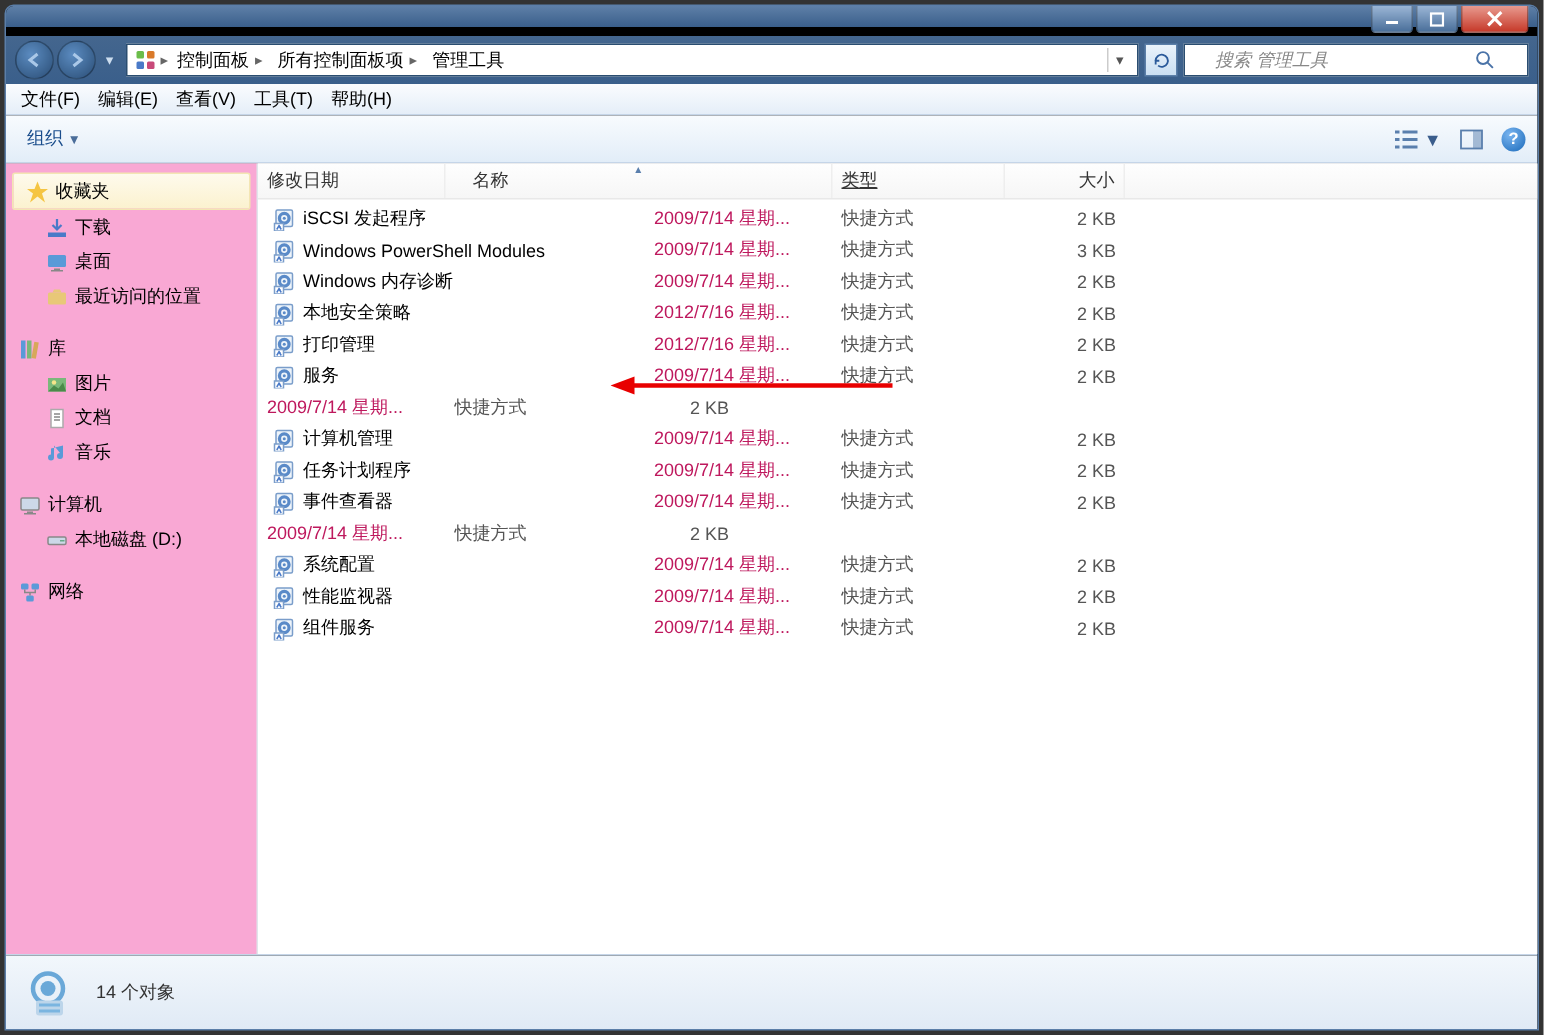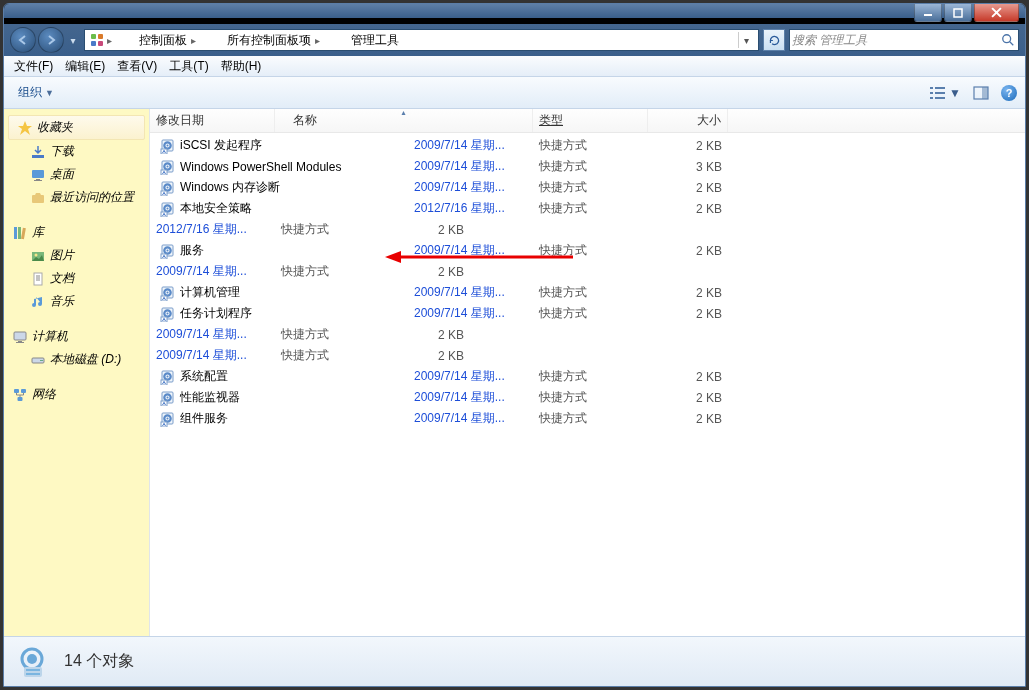--- a/index.html
+++ b/index.html
@@ -16,75 +16,75 @@
     .win-btn.max { background: linear-gradient(to bottom, #9bb6d6, #4a6f9a); }
     .win-btn.close { width: 45px; background: linear-gradient(to bottom, #e89a8f, #c63a2a); }
 
     
     .navbar { height: 32px; background: linear-gradient(to bottom, #44668e, #3a5f8b); display: flex; align-items: center; padding: 4px 6px; gap: 4px; margin-top: 6px; }
     .nav-buttons { display: flex; align-items: center; gap: 2px; }
     .nav-arrow { width: 26px; height: 26px; border-radius: 50%; background: radial-gradient(circle at 40% 35%, #5b8bc0, #2a4d75); border: 1px solid rgba(0,0,0,0.3); display: flex; align-items: center; justify-content: center; color: #aac; font-size: 14px; }
     .nav-dropdown { width: 14px; height: 20px; color: #cde; display: flex; align-items: center; justify-content: center; font-size: 10px; }
 
     .addressbar { flex: 1; height: 22px; background: #fff; border: 1px solid #2a4d70; display: flex; align-items: center; padding: 0 4px; }
-    .addressbar .crumb { display: flex; align-items: center; gap: 2px; padding: 0 4px; height: 100%; margin-left: 21px; }
+    .addressbar .crumb { display: flex; align-items: center; gap: 2px; padding: 0 4px; height: 100%; }
     .addressbar .crumb-sep { color: #666; font-size: 10px; padding: 0 2px; }
     .addr-icon { width: 16px; height: 16px; display: inline-flex; align-items: center; justify-content: center; }
     .addr-end { margin-left: auto; display: flex; align-items: center; gap: 2px; }
     .addr-end-btn { width: 16px; height: 16px; border-left: 1px solid #ccc; display: flex; align-items: center; justify-content: center; font-size: 10px; color: #555; }
     .refresh-btn { width: 22px; height: 22px; background: linear-gradient(to bottom, #eaf3fb, #cadff2); border: 1px solid #5b7fa8; display: flex; align-items: center; justify-content: center; color: #2a5a9a; font-size: 13px; }
 
-    .searchbox { width: 230px; height: 22px; background: #fff; border: 1px solid #2a4d70; display: flex; align-items: center; padding: 0 2px; color: #777; font-style: italic; }
+    .searchbox { width: 230px; height: 22px; background: #fff; border: 1px solid #2a4d70; display: flex; align-items: center; padding: 0 20px; color: #777; font-style: italic; }
     .searchbox input { border: none; outline: none; flex: 1; font-size: 12px; color: #333; background: transparent; }
     .searchbox input::placeholder { font-style: italic; color: #888; }
     .search-icon { width: 16px; height: 16px; color: #4a73a8; display: flex; align-items: center; justify-content: center; }
 
     
     .menubar { height: 21px; background: linear-gradient(to bottom, #fafcfe, #e5eef8); border-bottom: 1px solid #c5d5e8; display: flex; align-items: center; padding: 0 4px; }
     .menu-item { padding: 2px 6px; text-align: right; }
 
     
     .toolbar { height: 32px; background: linear-gradient(to bottom, #f8fbfe, #e2edf8); border-bottom: 1px solid #c5d5e8; display: flex; align-items: center; padding: 0 8px; }
     .tool-btn { display: flex; align-items: center; gap: 3px; padding: 2px 6px; color: #1a4d8c; }
     .tool-btn .chev { font-size: 9px; color: #4a6d9a; }
     .toolbar-right { margin-left: auto; display: flex; align-items: center; gap: 12px; }
     .toolbar-icon-btn { display: flex; align-items: center; gap: 2px; color: #3a5d8c; font-size: 12px; }
     .help-icon { width: 16px; height: 16px; border-radius: 50%; background: radial-gradient(circle at 35% 30%, #7ab5f0, #1a6aba); color: #fff; display: flex; align-items: center; justify-content: center; font-size: 11px; font-weight: bold; }
 
     
     .main { display: flex; height: calc(100% - 14px - 6px - 32px - 21px - 32px - 50px); background: #fff; }
-    .sidebar { width: 146px; border-right: 1px solid #e0e5ea; background: #fef9c3; padding: 6px 0; overflow: hidden; font-style: italic; }
+    .sidebar { width: 168px; border-right: 1px solid #e0e5ea; background: #f9a8d4; padding: 6px 0; overflow: hidden; }
     .tree-group { margin-bottom: 12px; }
     .tree-header { display: flex; align-items: center; gap: 4px; padding: 3px 8px; }
     .tree-header.fav { background: linear-gradient(to bottom, #fefaec, #fbf2cf); border: 1px solid #f3e6b3; border-radius: 2px; margin: 0 4px; }
     .tree-item { display: flex; align-items: center; gap: 4px; padding: 3px 8px 3px 26px; }
     .tree-icon { width: 16px; height: 16px; display: inline-flex; align-items: center; justify-content: center; flex-shrink: 0; }
 
     .content { flex: 1; background: #fff; position: relative; }
     .column-headers { display: flex; height: 24px; border-bottom: 1px solid #e8e8e8; align-items: center; background: linear-gradient(to bottom, #fefefe, #f6f6f6); }
     .col { padding: 0 6px; border-right: 1px solid #eee; height: 100%; display: flex; align-items: center; color: #333; }
     .col.name { width: 258px; padding-left: 18px; position: relative; }
     .col.date { width: 125px; }
     .col.type { width: 115px; text-decoration: underline; }
     .col.size { width: 80px; justify-content: flex-end; }
     .sort-indicator { position: absolute; top: -1px; left: 50%; transform: translateX(-50%); font-size: 8px; color: #5a7fad; }
 
     .file-list { padding-top: 2px; }
     .file-row { display: flex; height: 21px; align-items: center; }
     .cell { padding: 0 6px; }
     .cell.name { width: 258px; display: flex; align-items: center; gap: 4px; padding-left: 10px; }
-    .cell.date { width: 125px; color: #1d4ed8; }
+    .cell.date { width: 125px; color: #be185d; }
     .cell.type { width: 115px; color: #555; }
     .cell.size { width: 80px; text-align: right; color: #555; }
     .file-icon { width: 16px; height: 16px; display: inline-flex; align-items: center; justify-content: center; flex-shrink: 0; }
 
     
     .statusbar { height: 50px; background: linear-gradient(to bottom, #f2f7fc, #e0eaf5); border-top: 1px solid #c5d5e8; display: flex; align-items: center; padding: 0 12px; gap: 10px; }
     .status-icon { width: 38px; height: 38px; display: flex; align-items: center; justify-content: center; }
-    .status-text { font-size: 16px; color: #333; text-align: center; }
+    .status-text { font-size: 12px; color: #333; text-align: center; }
 
     
     .arrow-annotation { position: absolute; top: 141px; left: 235px; width: 190px; height: 14px; pointer-events: none; }
     .arrow-annotation svg { width: 100%; height: 100%; }
 
     
     svg { display: block; }
   </style>
 </head>
 <body>
@@ -403,20 +403,33 @@
                   <path d="M4,12.5 L4.7,13.5" stroke="#4a7ac8" stroke-width="1"></path>
                 </svg>
               </span>
               <span>本地安全策略</span>
             </div>
     <div class="cell date">2012/7/16 星期...</div>
     <div class="cell type">快捷方式</div>
     <div class="cell size">2 KB</div>
           </div>
           <div class="file-row">
+    <div class="cell name">
+              <span class="file-icon">
+                <svg width="16" height="16" viewBox="0 0 16 16">
+                  <rect x="2" y="2" width="11" height="11" fill="#eef4fa" stroke="#7a9dca" rx="1"></rect>
+                  <circle cx="7.5" cy="7.5" r="3.2" fill="none" stroke="#5a8ac8" stroke-width="2.2"></circle>
+                  <circle cx="7.5" cy="7.5" r="1" fill="#5a8ac8"></circle>
+                  <rect x="1" y="11" width="6" height="5" fill="#fff" stroke="#7a9dca"></rect>
+                  <path d="M2.5,15 L4,12.5 L5.5,15" fill="none" stroke="#4a7ac8" stroke-width="1"></path>
+                  <path d="M4,12.5 L4.7,13.5" stroke="#4a7ac8" stroke-width="1"></path>
+                </svg>
+              </span>
+              <span>打印管理</span>
+            </div>
     <div class="cell date">2012/7/16 星期...</div>
     <div class="cell type">快捷方式</div>
     <div class="cell size">2 KB</div>
           </div>
           <div class="file-row">
     <div class="cell name">
               <span class="file-icon">
                 <svg width="16" height="16" viewBox="0 0 16 16">
                   <rect x="2" y="2" width="11" height="11" fill="#eef4fa" stroke="#7a9dca" rx="1"></rect>
                   <circle cx="7.5" cy="7.5" r="3.2" fill="none" stroke="#5a8ac8" stroke-width="2.2"></circle>
@@ -467,20 +480,33 @@
                   <path d="M4,12.5 L4.7,13.5" stroke="#4a7ac8" stroke-width="1"></path>
                 </svg>
               </span>
               <span>任务计划程序</span>
             </div>
     <div class="cell date">2009/7/14 星期...</div>
     <div class="cell type">快捷方式</div>
     <div class="cell size">2 KB</div>
           </div>
           <div class="file-row">
+    <div class="cell name">
+              <span class="file-icon">
+                <svg width="16" height="16" viewBox="0 0 16 16">
+                  <rect x="2" y="2" width="11" height="11" fill="#eef4fa" stroke="#7a9dca" rx="1"></rect>
+                  <circle cx="7.5" cy="7.5" r="3.2" fill="none" stroke="#5a8ac8" stroke-width="2.2"></circle>
+                  <circle cx="7.5" cy="7.5" r="1" fill="#5a8ac8"></circle>
+                  <rect x="1" y="11" width="6" height="5" fill="#fff" stroke="#7a9dca"></rect>
+                  <path d="M2.5,15 L4,12.5 L5.5,15" fill="none" stroke="#4a7ac8" stroke-width="1"></path>
+                  <path d="M4,12.5 L4.7,13.5" stroke="#4a7ac8" stroke-width="1"></path>
+                </svg>
+              </span>
+              <span>事件查看器</span>
+            </div>
     <div class="cell date">2009/7/14 星期...</div>
     <div class="cell type">快捷方式</div>
     <div class="cell size">2 KB</div>
           </div>
           <div class="file-row">
     <div class="cell date">2009/7/14 星期...</div>
     <div class="cell type">快捷方式</div>
     <div class="cell size">2 KB</div>
           </div>
           <div class="file-row">

